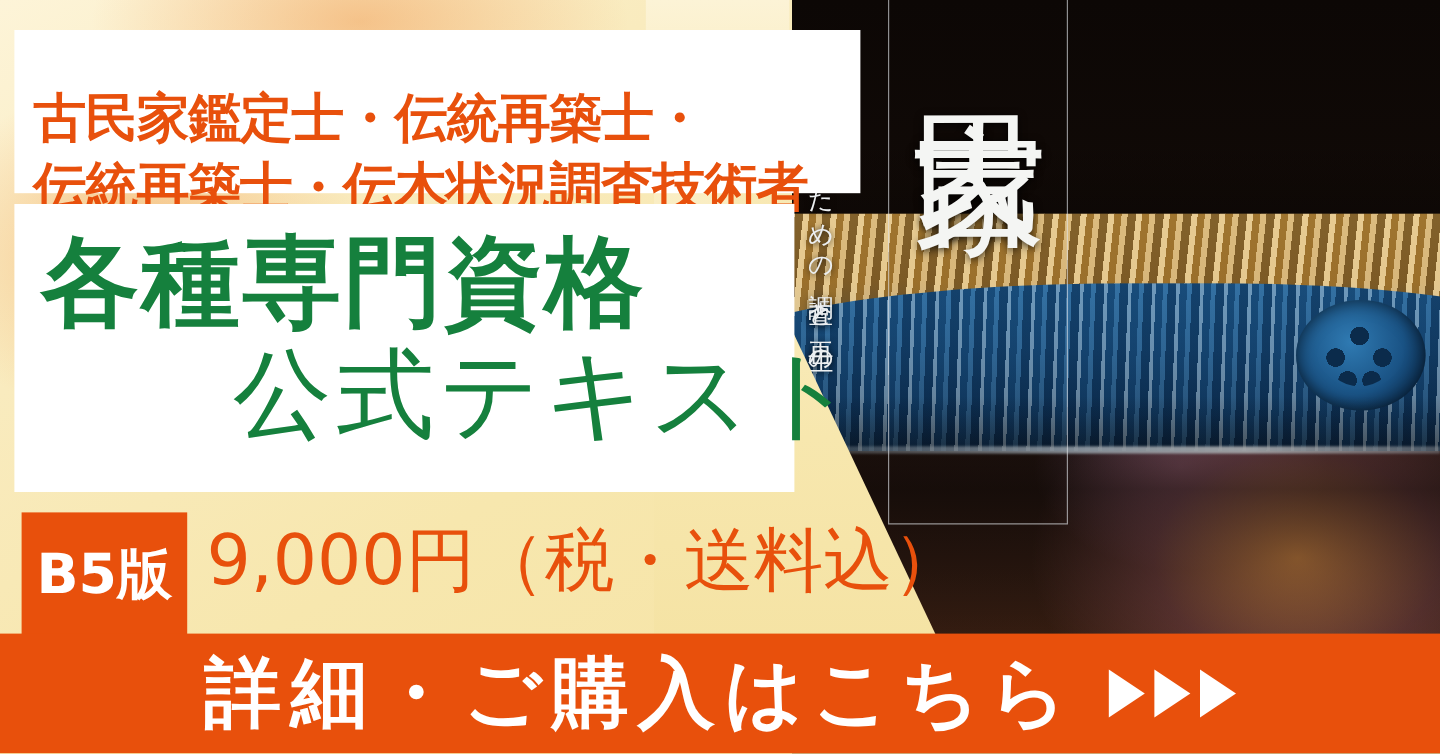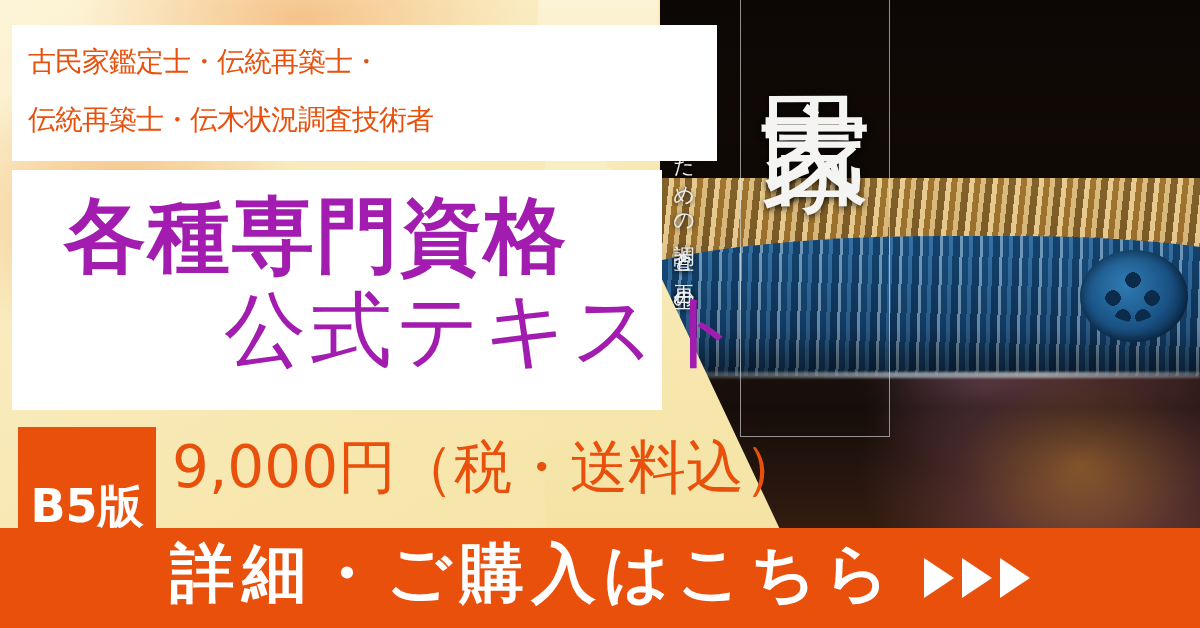--- a/index.html
+++ b/index.html
@@ -128,53 +128,53 @@
   }
 
   
   .white-1{
     position:absolute;left:12px;top:25px;width:705px;height:136px;
     background:#ffffff;
   }
   .head-line{
     color:#e8500c;
     font-family:"DejaVu Sans","Liberation Sans",sans-serif;
-    font-weight:400;
-    font-size:28px;
+    font-weight:700;
+    font-size:44px;
     line-height:58px;
     letter-spacing:-1px;
     white-space:nowrap;
+    margin-top:37px;
   }
   .head-line.l1{position:absolute;left:16px;top:8px;}
   .head-line.l2{position:absolute;left:16px;top:66px;}
 
   
   .white-2{
     position:absolute;left:12px;top:170px;width:650px;height:240px;
     background:#ffffff;
   }
   .big-line{
     position:absolute;
-    color:#a21caf;
-    font-family:Liberation Sans, sans-serif;
+    color:#15803d;
+    font-family:Liberation Serif, serif;
     font-weight:700;
     font-size:82px;
     line-height:96px;
     letter-spacing:2px;
     white-space:nowrap;
-    margin-left:30px;
   }
   .big-line.b1{left:22px;top:18px;}
   .big-line.b2{left:182px;top:112px;font-weight:400;letter-spacing:4px;}
 
   
   .badge{
     position:absolute;left:18px;top:427px;width:138px;height:102px;
     background:#e8500c;
-    display:flex;align-items:flex-end;justify-content:center;
+    display:flex;align-items:center;justify-content:center;
   }
   .badge span{
     color:#ffffff;
     font-family:"DejaVu Sans","Liberation Sans",sans-serif;
     font-weight:700;font-size:46px;letter-spacing:0;line-height:1;
   }
   .price{
     position:absolute;left:172px;top:432px;
     color:#e8500c;
     font-family:"DejaVu Sans","Liberation Sans",sans-serif;
@@ -183,21 +183,21 @@
   }
 
   
   .cta{
     position:absolute;left:0;top:528px;width:1200px;height:100px;
     background:#e8500c;
     display:flex;align-items:center;justify-content:center;
   }
   .cta-text{
     color:#ffffff;
-    font-family:Liberation Mono, monospace;
+    font-family:Liberation Serif, serif;
     font-weight:700;font-size:64px;letter-spacing:8px;line-height:1;
     white-space:nowrap;
   }
   .cta-arrows{
     display:flex;align-items:center;gap:8px;margin-left:26px;
   }
   .arrow{
     width:0;height:0;
     border-left:30px solid #ffffff;
     border-top:20px solid transparent;

